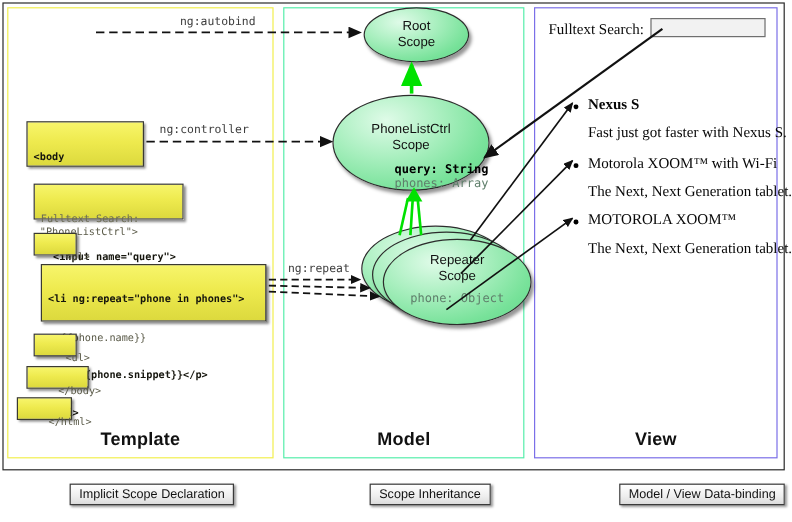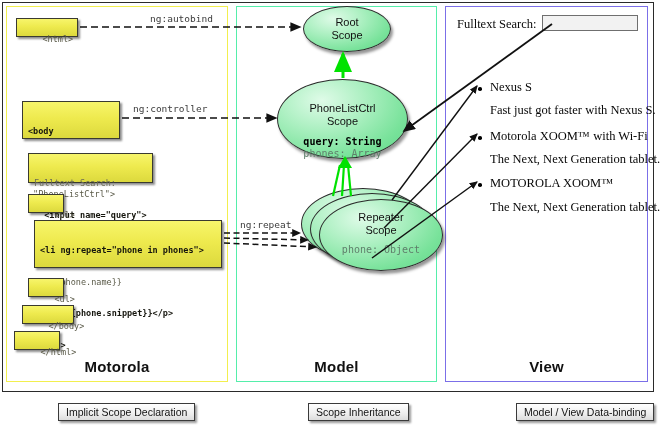--- a/index.html
+++ b/index.html
@@ -132,32 +132,29 @@
   }
 </style>
 </head>
 <body>
 
 <div id="root">
 
   <div class="frame"></div>
 
   <div class="col template">
-    <div class="col-label">Motorola</div>
+    <div class="col-label">Template</div>
   </div>
   <div class="col model">
     <div class="col-label">Model</div>
   </div>
   <div class="col view">
     <div class="col-label">View</div>
   </div>
 
-  <div class="codebox" style="left:16px;top:18px;width:62px;height:19px;padding-top:4px;">
-    <span>&lt;html&gt;</span>
-  </div>
 
   <div class="codebox" style="left:22px;top:101px;width:98px;height:38px;">
     <div><b>&lt;body</b></div>
     <div><span> ng:controller=</span></div>
     <div><span> "PhoneListCtrl"&gt;</span></div>
   </div>
 
   <div class="codebox" style="left:28px;top:153px;width:125px;height:30px;">
     <div><span class="g">Fulltext Search:</span></div>
     <div><b>  &lt;input name="query"&gt;</b></div>
@@ -191,21 +188,21 @@
       <div>Root</div>
       <div>Scope</div>
     </div>
   </div>
 
   <div class="scope" style="left:277px;top:79px;width:131px;height:80px;">
     <div class="title" style="margin-top:22px;">
       <div>PhoneListCtrl</div>
       <div>Scope</div>
     </div>
-    <div class="props" style="margin-top:8px;">
+    <div class="props" style="margin-top:8px;text-align:right;">
       <div class="strong">query: String</div>
       <div class="dim">phones: Array</div>
     </div>
   </div>
 
   <div class="stack-ghost" style="left:301px;top:188px;width:124px;height:72px;"></div>
   <div class="stack-ghost" style="left:310px;top:193px;width:124px;height:72px;"></div>
   <div class="scope" style="left:319px;top:199px;width:124px;height:72px;">
     <div class="title" style="margin-top:11px;">
       <div>Repeater</div>
@@ -213,21 +210,21 @@
     </div>
     <div class="props" style="margin-top:7px;">
       <div class="dim">phone: Object</div>
     </div>
   </div>
 
   <div class="view-label" style="left:457px;top:17px;">Fulltext Search:</div>
   <div class="view-input" style="left:542px;top:15px;width:96px;height:16px;" placeholder=""></div>
 
   <div class="bullet-dot" style="left:478px;top:87px;"></div>
-  <div class="view-item" style="left:490px;top:80px;font-weight:400;">Nexus S</div>
+  <div class="view-item" style="left:490px;top:80px;font-weight:700;">Nexus S</div>
   <div class="view-sub" style="left:490px;top:103px;font-family:Liberation Serif, serif;">Fast just got faster with Nexus S.</div>
 
   <div class="bullet-dot" style="left:478px;top:136px;"></div>
   <div class="view-item" style="left:490px;top:129px;">Motorola XOOM™  with Wi-Fi</div>
   <div class="view-sub" style="left:490px;top:152px;">The Next, Next Generation tablet.</div>
 
   <div class="bullet-dot" style="left:478px;top:183px;"></div>
   <div class="view-item" style="left:490px;top:176px;">MOTOROLA XOOM™</div>
   <div class="view-sub" style="left:490px;top:200px;">The Next, Next Generation tablet.</div>
 

